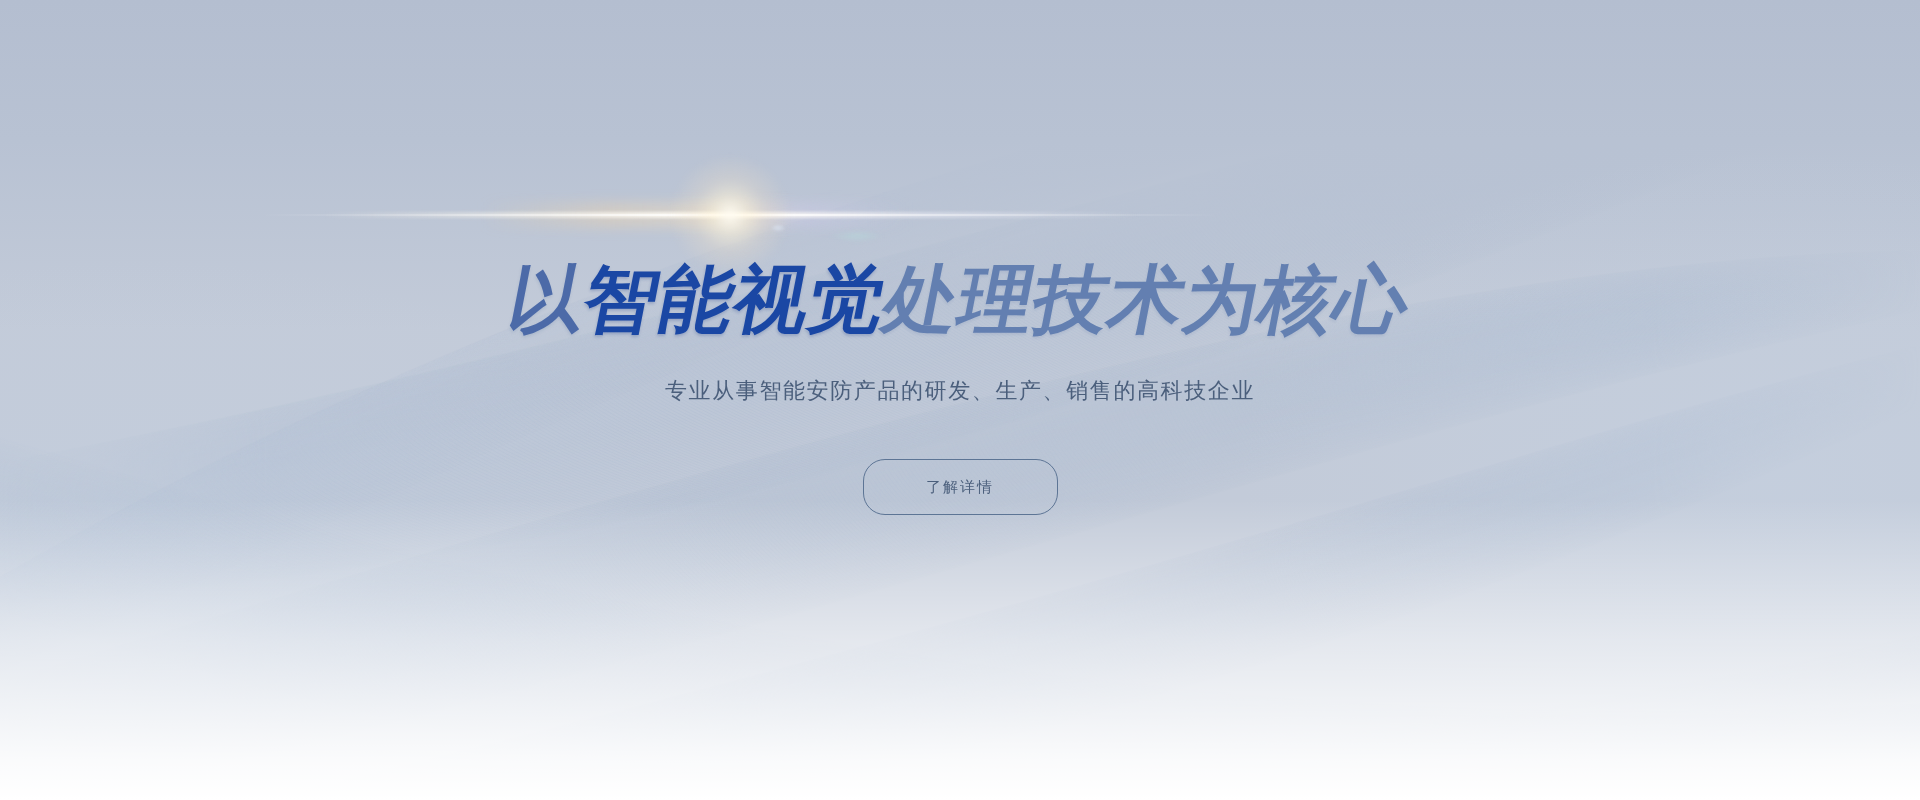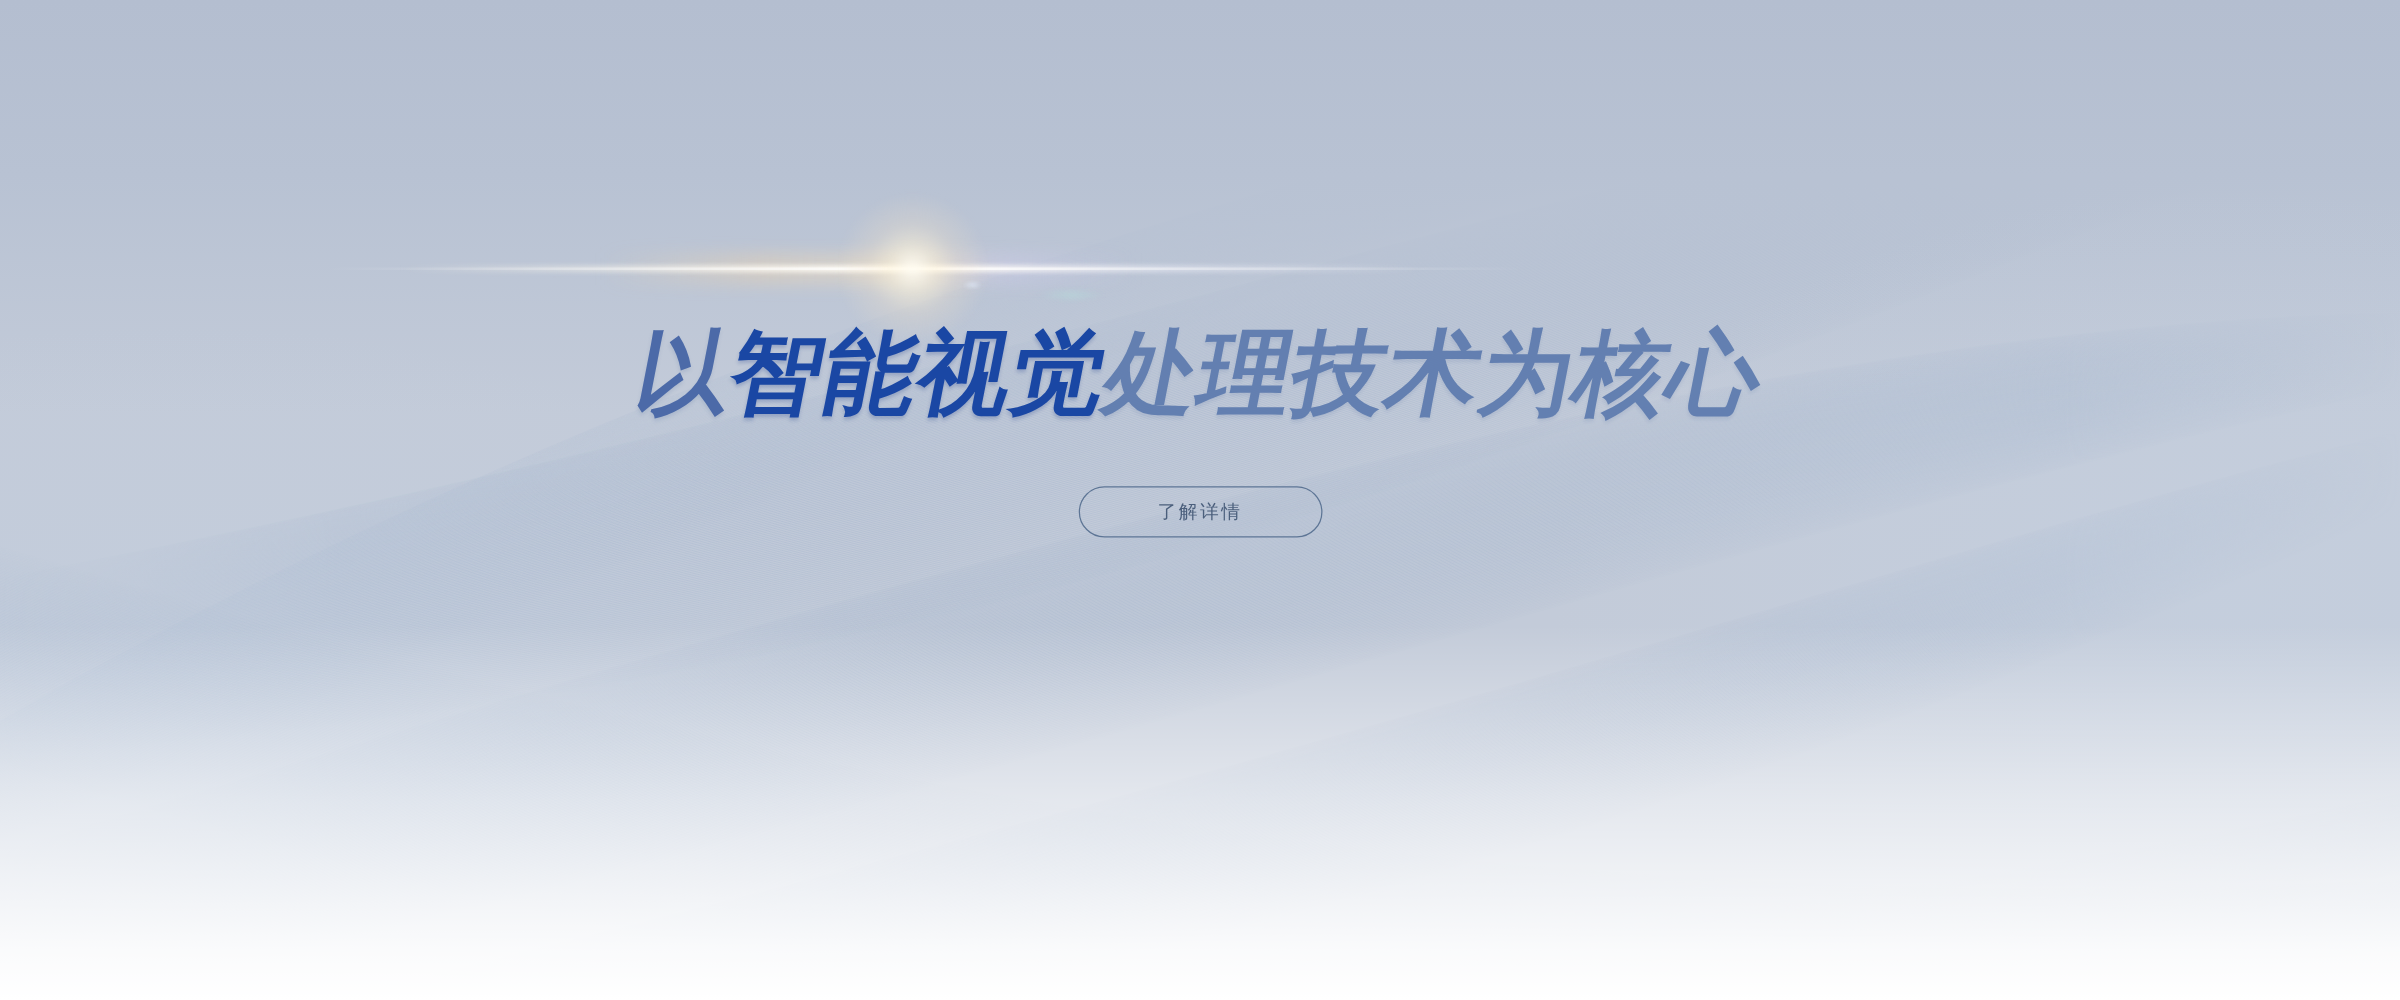--- a/index.html
+++ b/index.html
@@ -147,21 +147,21 @@
     margin-top:40px;
     font-size:22px;
     letter-spacing:1.6px;
     color:#4b5f7c;
     white-space:nowrap;
     user-select:none;
   }
 
   .cta{
     margin-top:53px;
-    width:195px; height:41px;
+    width:195px; height:56px;
     border:1px solid #5d7595;
     border-radius:22px;
     background:transparent;
     color:#4b5f7c;
     font-size:15px;
     letter-spacing:2px;
     font-family:"Liberation Sans","DejaVu Sans",sans-serif;
     cursor:pointer;
     display:flex; align-items:center; justify-content:center;
   }
@@ -966,17 +966,18 @@
     <div class="flare-ghost"></div>
     <div class="flare-ghost2"></div>
   </div>
 
   <div class="hero">
 
     <h1 class="headline">
       <span class="seg seg-a">以</span><span class="seg seg-b">智能视觉</span><span class="seg seg-c">处理技术为核心</span>
     </h1>
 
+    <p class="subtitle">专业从事智能安防产品的研发、生产、销售的高科技企业</p>
 
     <button class="cta" type="button">了解详情</button>
 
   </div>
 </div>
 
 </body></html>

